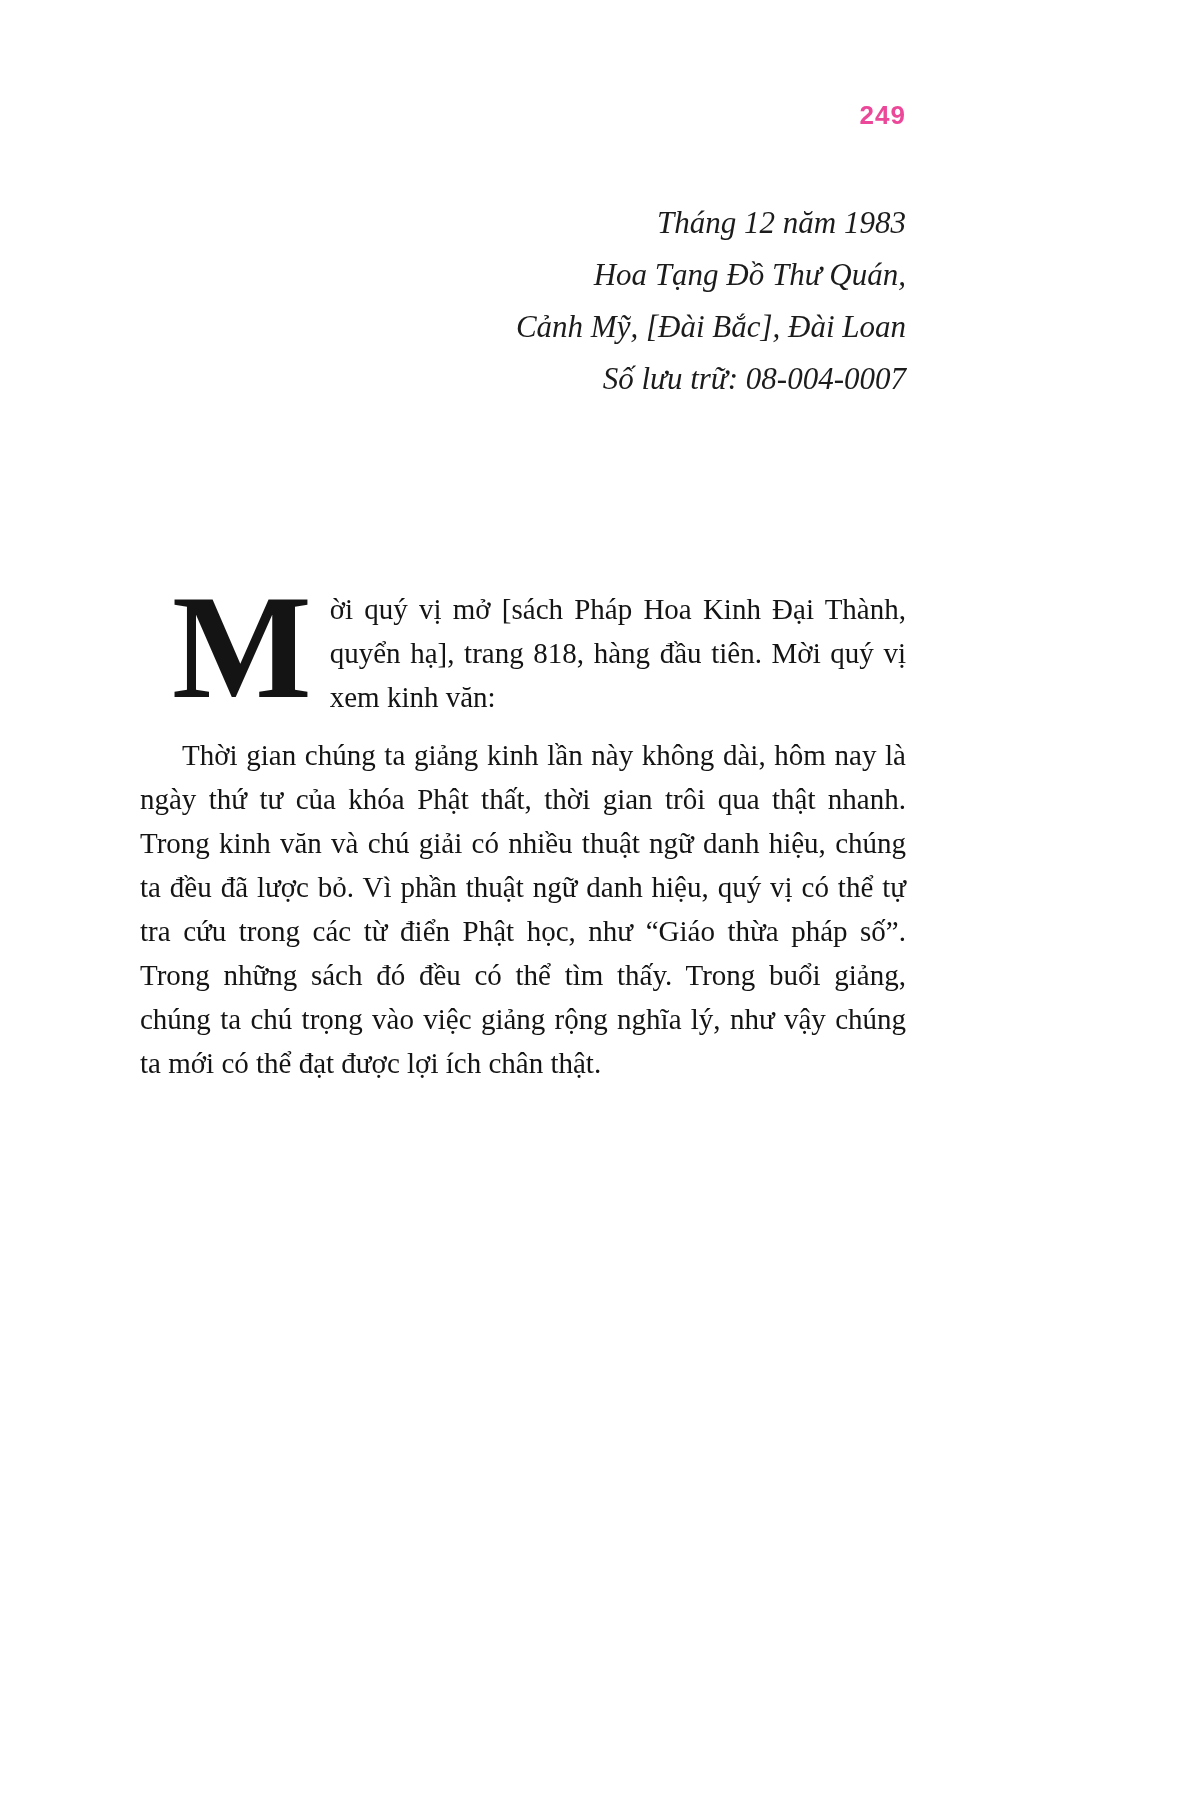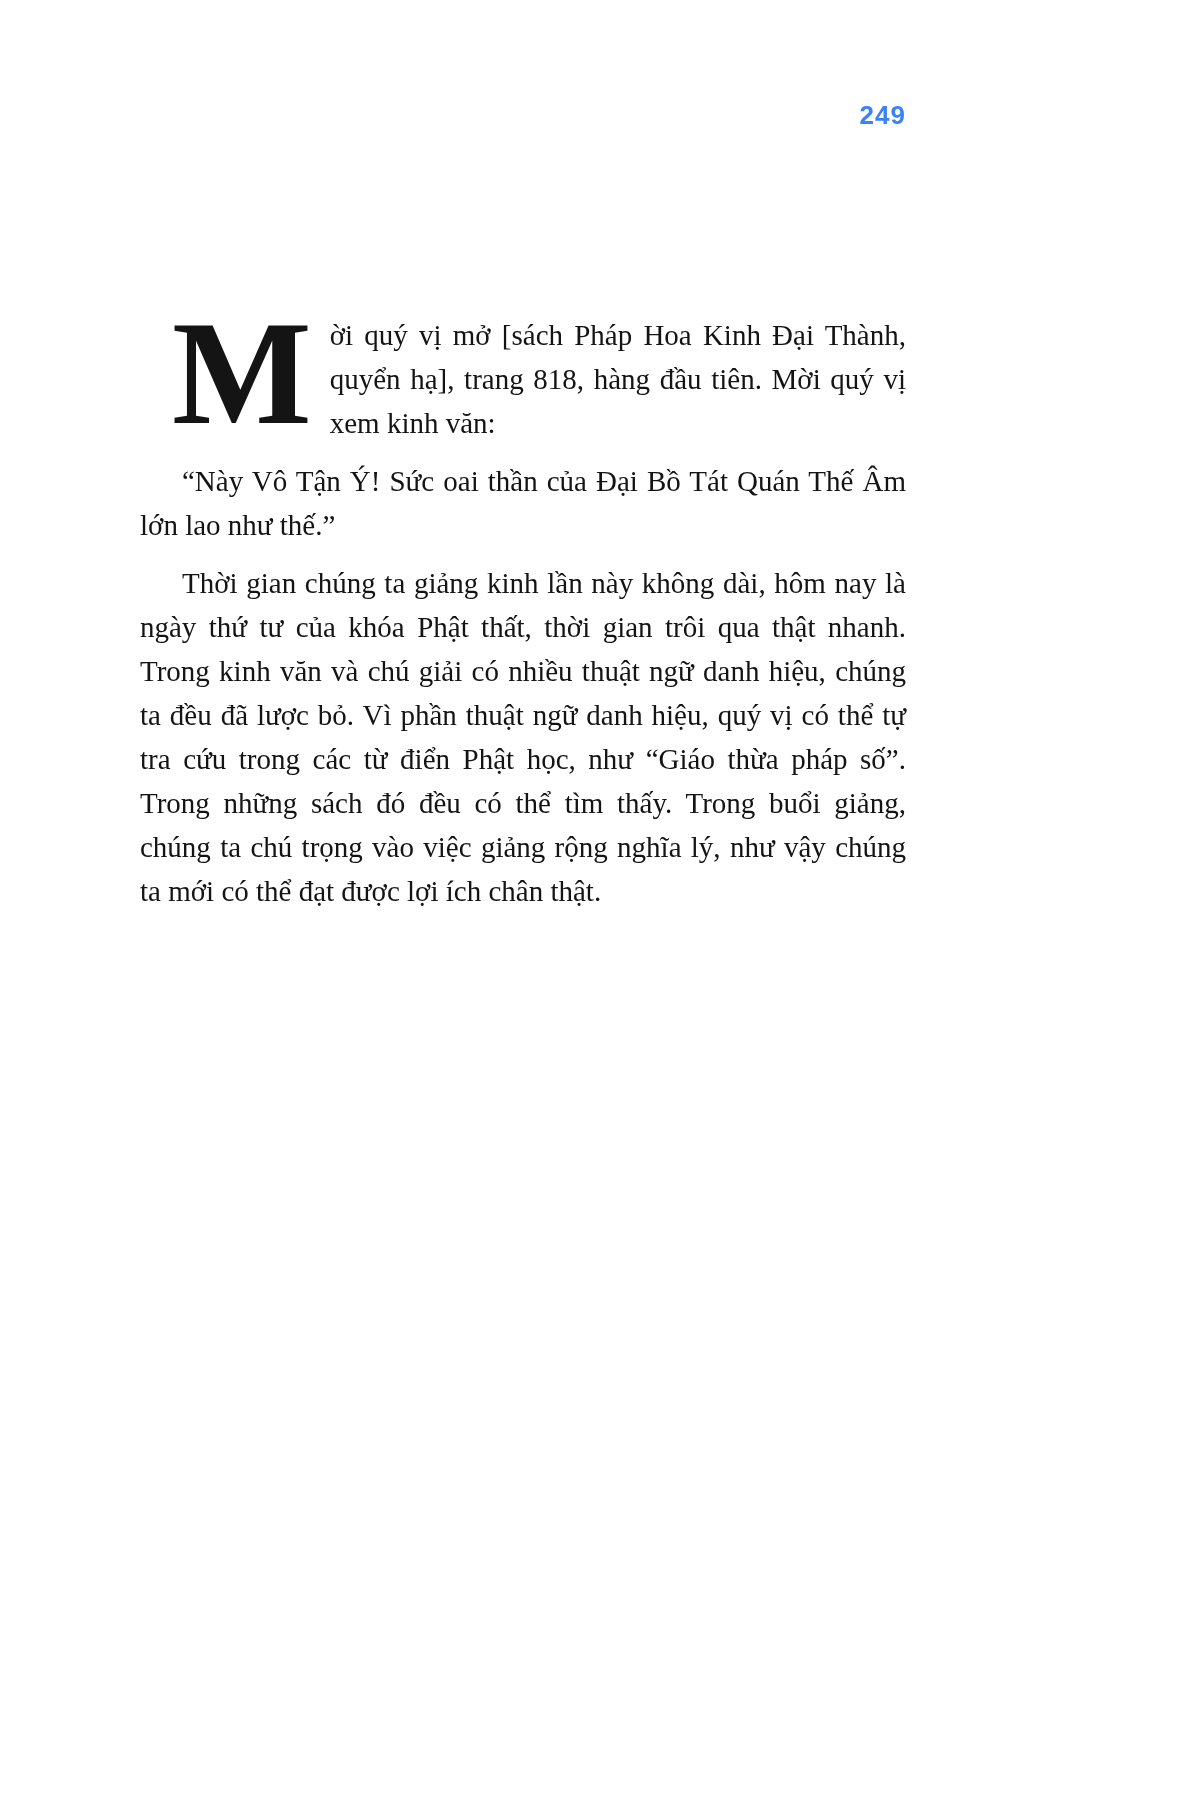--- a/index.html
+++ b/index.html
@@ -22,21 +22,21 @@
     left: 140px;
     top: 0;
     width: 766px;
   }
   .pageno {
     margin-top: 100px;
     text-align: right;
     font-family: "Liberation Sans", "DejaVu Sans", sans-serif;
     font-weight: bold;
     font-size: 26px;
-    color: #3b82f6;
+    color: #ec4899;
     letter-spacing: 1px;
   }
   .title-wrap {
     margin-top: 34px;
     text-align: center;
     white-space: nowrap;
   }
   .title-inner {
     display: inline-block;
     font-family: "Liberation Sans", "DejaVu Sans", sans-serif;
@@ -84,28 +84,33 @@
 </style>
 </head>
 <body>
 
 <div class="page">
   <div class="column">
 
     <div class="pageno">249</div>
 
 
+    <div class="dateline">
+      <div>Tháng 12 năm 1983</div>
+      <div>Hoa Tạng Đồ Thư Quán,</div>
+      <div>Cảnh Mỹ, [Đài Bắc], Đài Loan</div>
+      <div>Số lưu trữ: 08-004-0007</div>
+    </div>
 
     <div class="bodytext">
 
       <p class="first-para">
         <span class="dropcap">M</span><span>ời quý vị mở [sách Pháp Hoa Kinh Đại Thành, quyển hạ], trang 818, hàng đầu tiên. Mời quý vị xem kinh văn:</span>
       </p>
 
-      <p>“Này Vô Tận Ý! Sức oai thần của Đại Bồ Tát Quán Thế Âm lớn lao như thế.”</p>
 
 
 
       <p>Thời gian chúng ta giảng kinh lần này không dài, hôm nay là ngày thứ tư của khóa Phật thất, thời gian trôi qua thật nhanh. Trong kinh văn và chú giải có nhiều thuật ngữ danh hiệu, chúng ta đều đã lược bỏ. Vì phần thuật ngữ danh hiệu, quý vị có thể tự tra cứu trong các từ điển Phật học, như “Giáo thừa pháp số”. Trong những sách đó đều có thể tìm thấy. Trong buổi giảng, chúng ta chú trọng vào việc giảng rộng nghĩa lý, như vậy chúng ta mới có thể đạt được lợi ích chân thật.</p>
 
     </div>
   </div>
 </div>
 
 </body></html>

